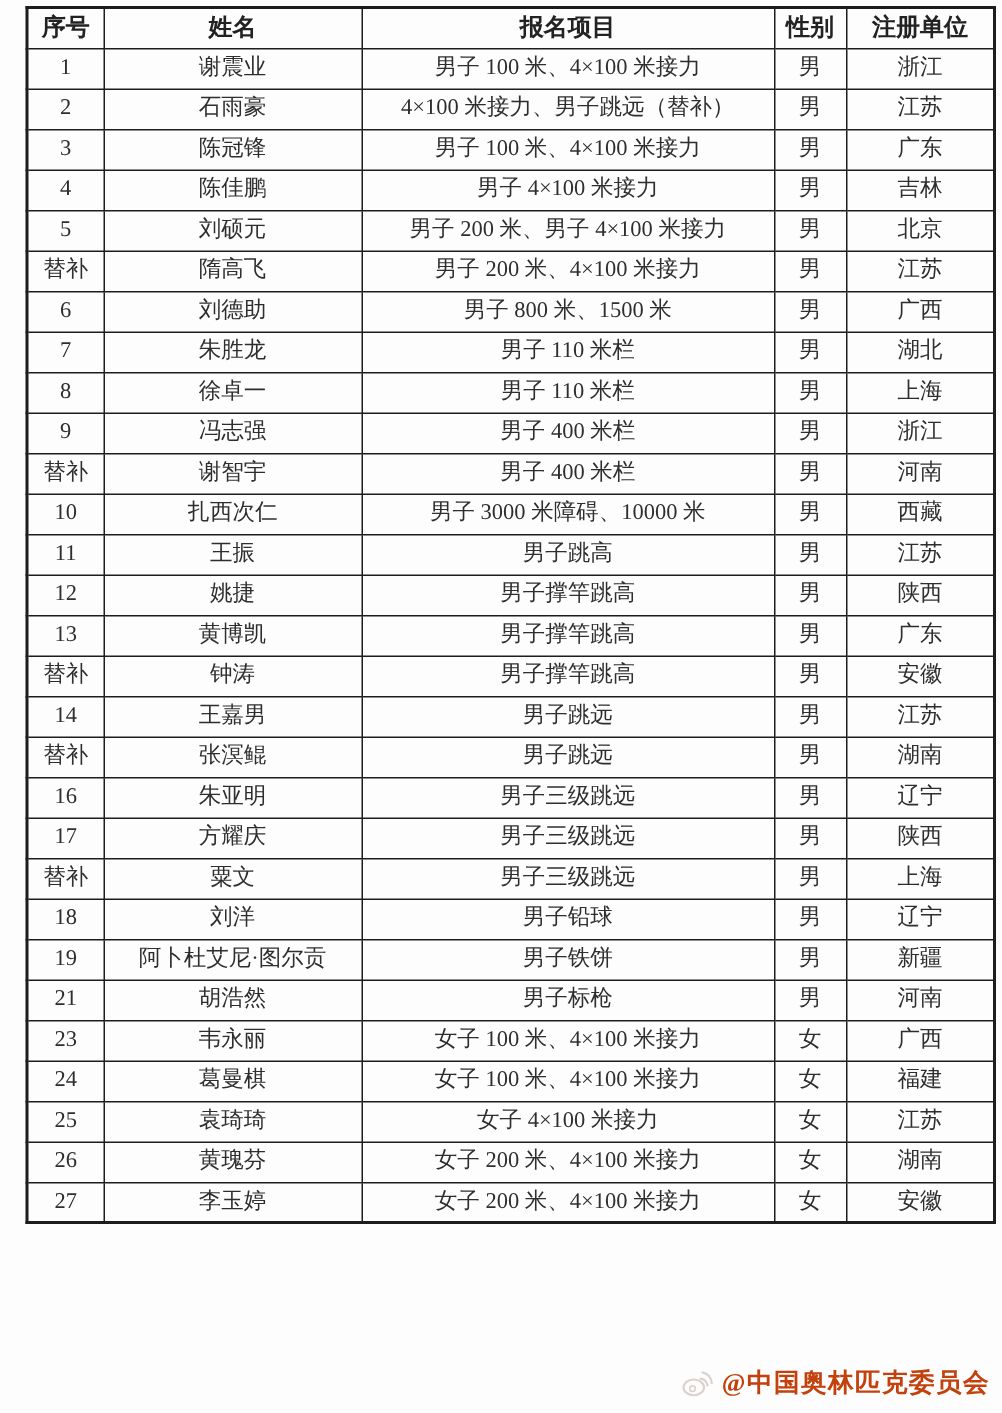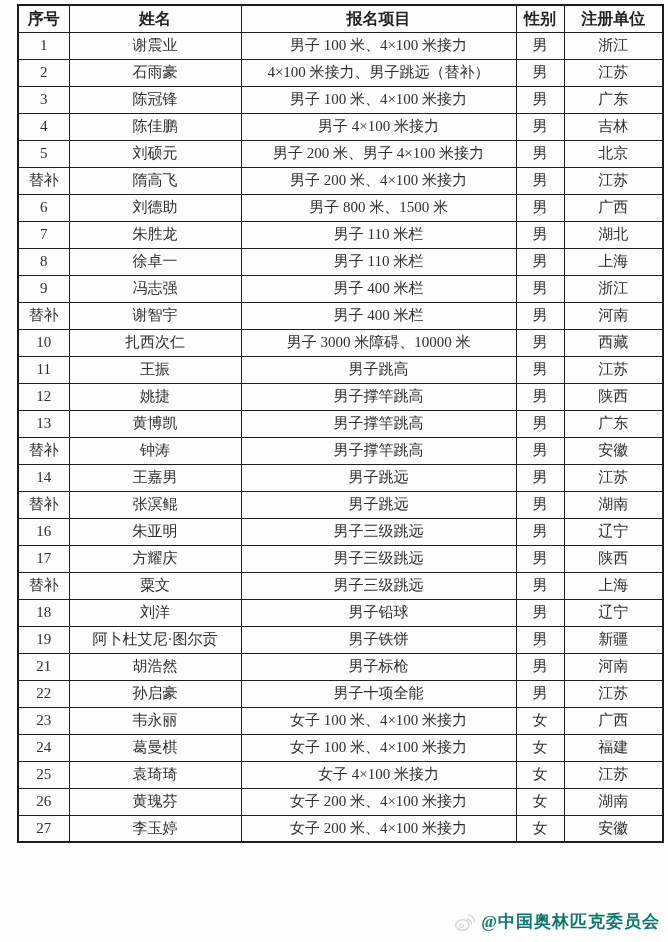--- a/index.html
+++ b/index.html
@@ -38,21 +38,21 @@
     font-weight: bold;
     color: #222;
   }
   .watermark {
     position: absolute;
     right: 8px;
     top: 910px;
     display: flex;
     align-items: center;
     gap: 5px;
-    color: #0f766e;
+    color: #c2410c;
     font-size: 17px;
     font-weight: bold;
     letter-spacing: 1px;
     user-select: none;
     justify-content: space-between;
   }
   .wm-icon { display: inline-flex; }
   .wm-icon svg { display: block; }
 </style>
 </head>
@@ -240,27 +240,20 @@
           <td>新疆</td>
         </tr>
         <tr>
           <td>21</td>
           <td>胡浩然</td>
           <td>男子标枪</td>
           <td>男</td>
           <td>河南</td>
         </tr>
         <tr>
-          <td>22</td>
-          <td>孙启豪</td>
-          <td>男子十项全能</td>
-          <td>男</td>
-          <td>江苏</td>
-        </tr>
-        <tr>
           <td>23</td>
           <td>韦永丽</td>
           <td>女子 100 米、4×100 米接力</td>
           <td>女</td>
           <td>广西</td>
         </tr>
         <tr>
           <td>24</td>
           <td>葛曼棋</td>
           <td>女子 100 米、4×100 米接力</td>

